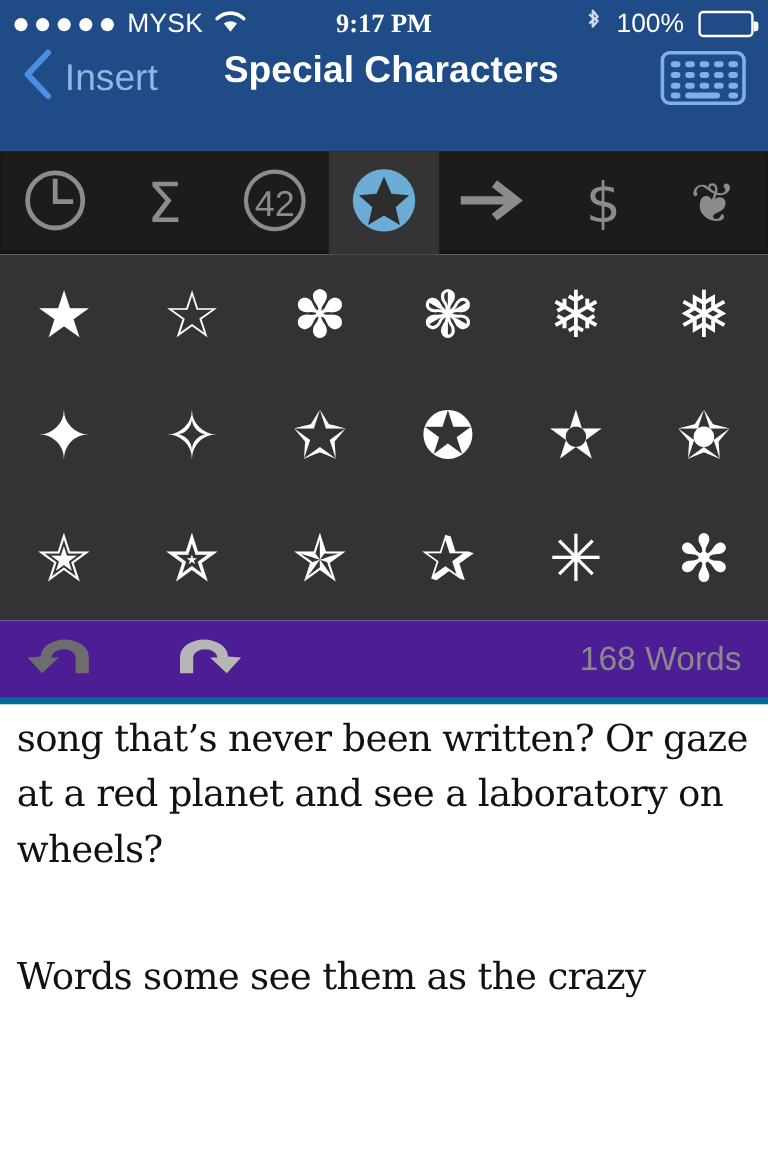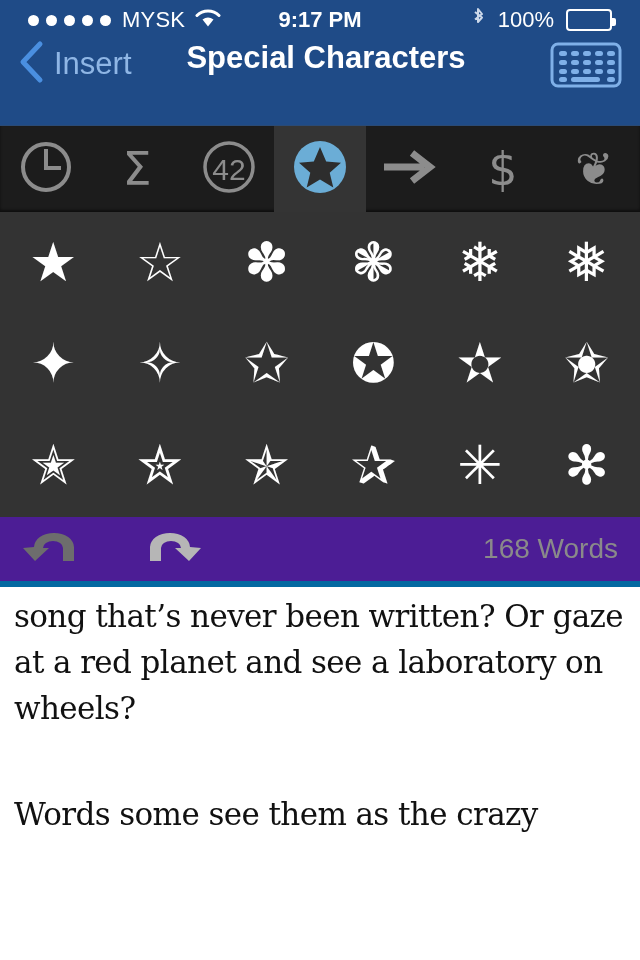--- a/index.html
+++ b/index.html
@@ -8,30 +8,30 @@
     background:#ffffff;
     font-family:"Liberation Sans", sans-serif;
     overflow:hidden;
   }
   #app { position:relative; width:640px; height:960px; }
 
   
   .status-bar {
     height:40px; background:#1f4b87;
     display:flex; align-items:center;
-    padding:0 28px; color:#ffffff;
+    padding:0 12px; color:#ffffff;
     position:relative;
   }
   .signal-dots { display:flex; gap:7px; align-items:center; }
   .signal-dots i { width:11px; height:11px; border-radius:50%; background:#fff; display:block; }
   .carrier { font-size:22px; margin-left:11px; letter-spacing:.2px; font-weight:400; }
   .wifi-icon { margin-left:10px; display:block; }
   .status-time {
     position:absolute; left:0; right:0; text-align:center;
-    font-size:22px; font-weight:600; pointer-events:none;
+    font-size:22px; font-weight:600; pointer-events:none;font-family:Liberation Serif, serif;
   }
   .status-right { margin-left:auto; display:flex; align-items:center; gap:12px; z-index:2; }
   .battery-pct { font-size:22px; font-weight:400; }
   .battery-shell {
     width:46px; height:22px; border:2px solid #fff; border-radius:4px;
     padding:2px; position:relative;
   }
   .battery-shell::after {
     content:""; position:absolute; right:-6px; top:7px;
     width:4px; height:8px; background:#fff; border-radius:0 2px 2px 0;

